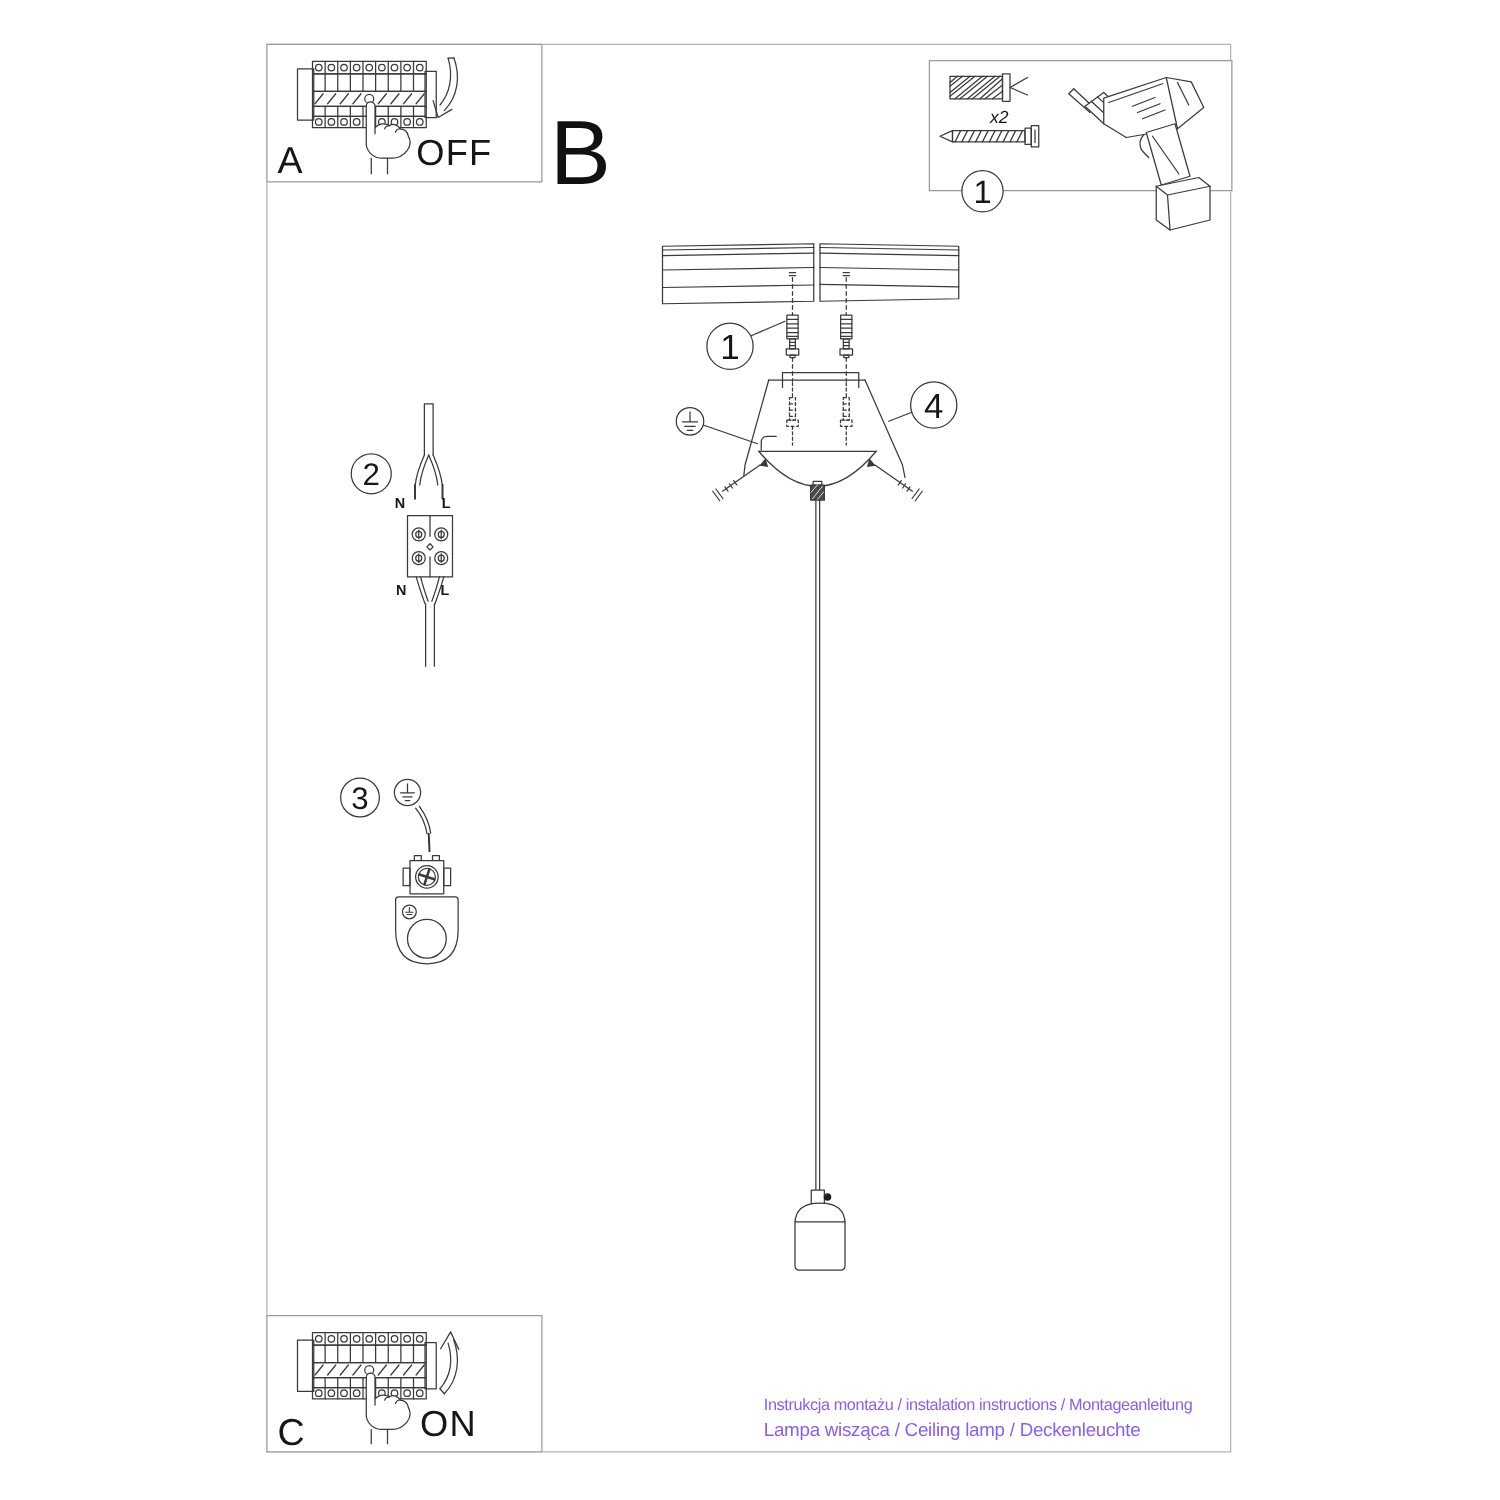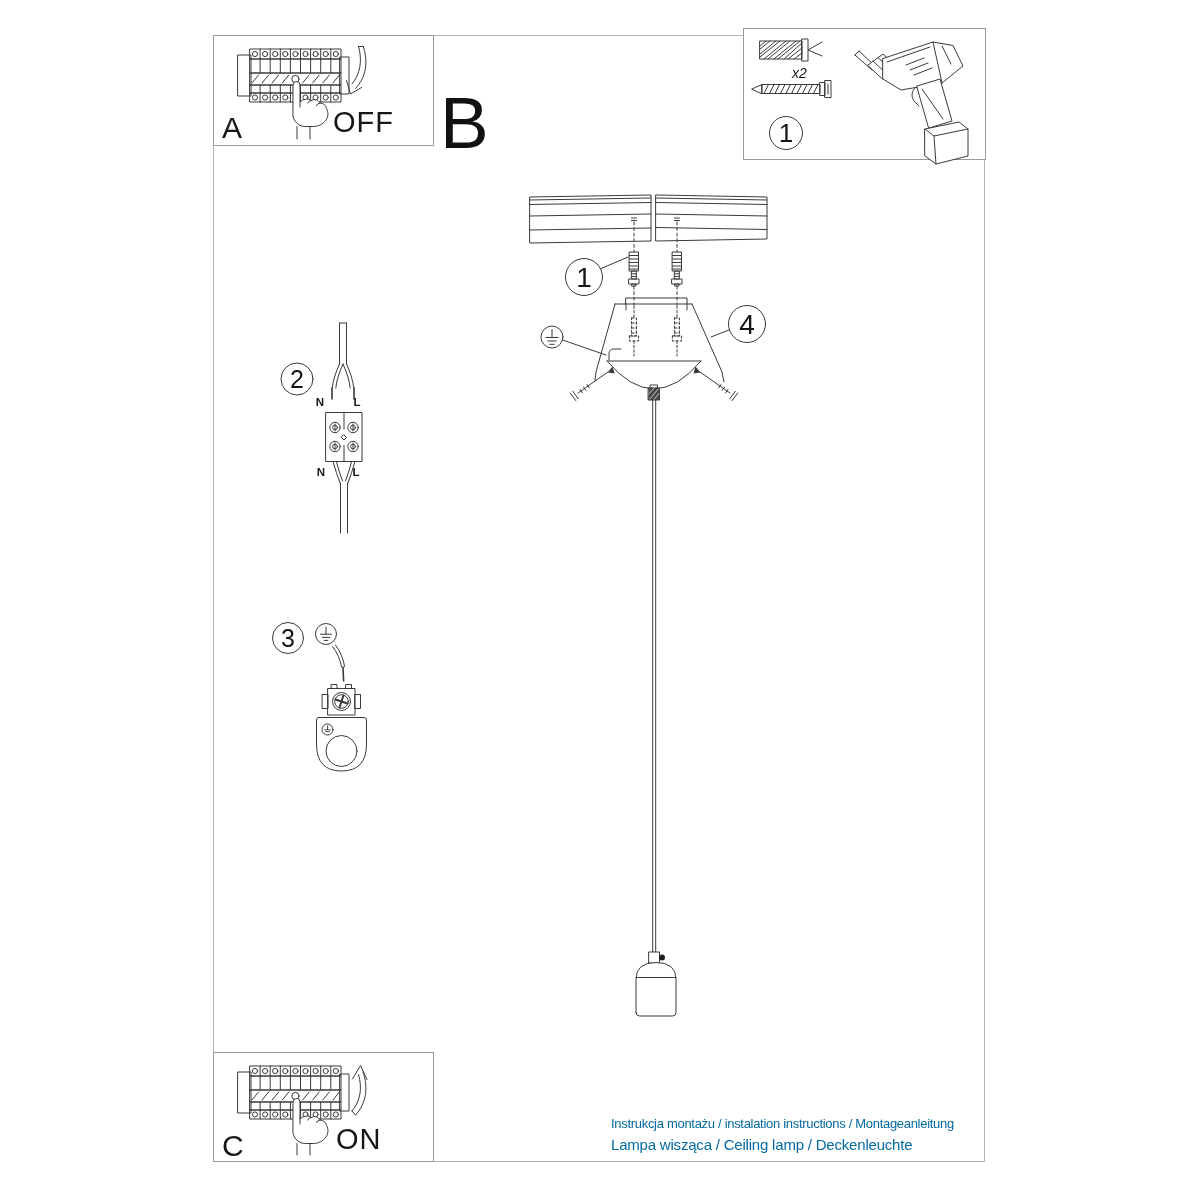--- a/index.html
+++ b/index.html
@@ -4,21 +4,21 @@
 <style>
   html,body{margin:0;padding:0;background:#fff;}
   .page{position:relative;width:1200px;height:1200px;background:#fff;
         font-family:"Liberation Sans",sans-serif;overflow:hidden;}
   .abs{position:absolute;}
   .box{border:1px solid #9a9a9a;background:#fff;box-sizing:border-box;}
   .sheet{border:1px solid #b4b4b4;box-sizing:border-box;}
   svg{display:block;overflow:visible;}
   svg text{stroke:none;fill:#161616;}
   .big-letter{font-size:73px;line-height:1;color:#111;font-weight:500;letter-spacing:-1px;}
-  .footer-line{color:#0369a1;white-space:nowrap;}
+  .footer-line{color:#8b5cf6;white-space:nowrap;}
   .f1{font-size:13px;letter-spacing:-0.3px;}
   .f2{font-size:15px;letter-spacing:-0.2px;text-align:right;}
 </style>
 </head>
 <body>
 
 <div class="page">
 
   <div class="abs sheet" style="left:213px;top:35px;width:772px;height:1127px;"></div>
 
@@ -69,21 +69,21 @@
           <path d="M132.5,44.5 L136.5,58 L147.5,51.5"></path>
         </g>
       </g>
       <text x="8" y="102" font-size="30">A</text>
       <text x="119" y="96" font-size="29" letter-spacing="1">OFF</text>
     </svg>
   </div>
 
   <div class="abs big-letter" style="left:440px;top:86px;">B</div>
 
-  <div class="abs box" style="left:743px;top:28px;width:243px;height:132px;">
+  <div class="abs box" style="left:743px;top:48px;width:243px;height:105px;">
     <svg width="243" height="146" viewBox="0 0 243 146">
       <g stroke="#3a3a3a" fill="none" stroke-width="1" stroke-linecap="round" stroke-linejoin="round">
         <g>
           <rect x="16" y="12" width="42" height="18"></rect>
           <path d="M16,20 L26,12 M16,28 L36,12 M24,30 L46,12 M34,30 L56,12 M44,30 L58,19"></path>
           <path d="M22,12 L16,17 M32,12 L16,25 M42,12 L20,30 M52,12 L30,30 M58,14 L40,30 M58,24 L50,30"></path>
           <rect x="58" y="10" width="6" height="22"></rect>
           <path d="M78,13 L64,21 L78,27"></path>
         </g>
         <g>

